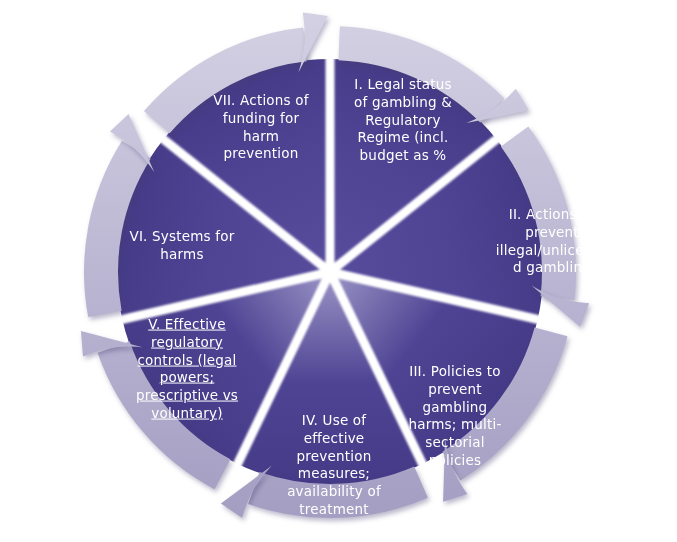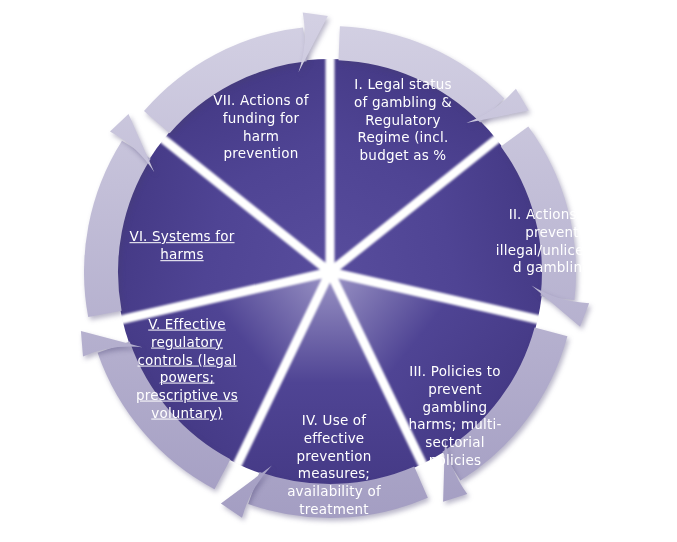--- a/index.html
+++ b/index.html
@@ -129,21 +129,21 @@
         <div class="seg-line">treatment</div>
       </div>
       <div class="seg-label" style="left: 187px; top: 369px; text-decoration: underline;">
         <div class="seg-line">V. Effective</div>
         <div class="seg-line">regulatory</div>
         <div class="seg-line">controls (legal</div>
         <div class="seg-line">powers;</div>
         <div class="seg-line">prescriptive vs</div>
         <div class="seg-line">voluntary)</div>
       </div>
-      <div class="seg-label" style="left: 182px; top: 246px; text-decoration: underline;">
+      <div class="seg-label" style="left: 182px; top: 246px;">
         <div class="seg-line">VI. Systems for</div>
         <div class="seg-line">harms</div>
       </div>
       <div class="seg-label" style="left: 261px; top: 128px;">
         <div class="seg-line">VII. Actions of</div>
         <div class="seg-line">funding for</div>
         <div class="seg-line">harm</div>
         <div class="seg-line">prevention</div>
       </div>
     </div>

